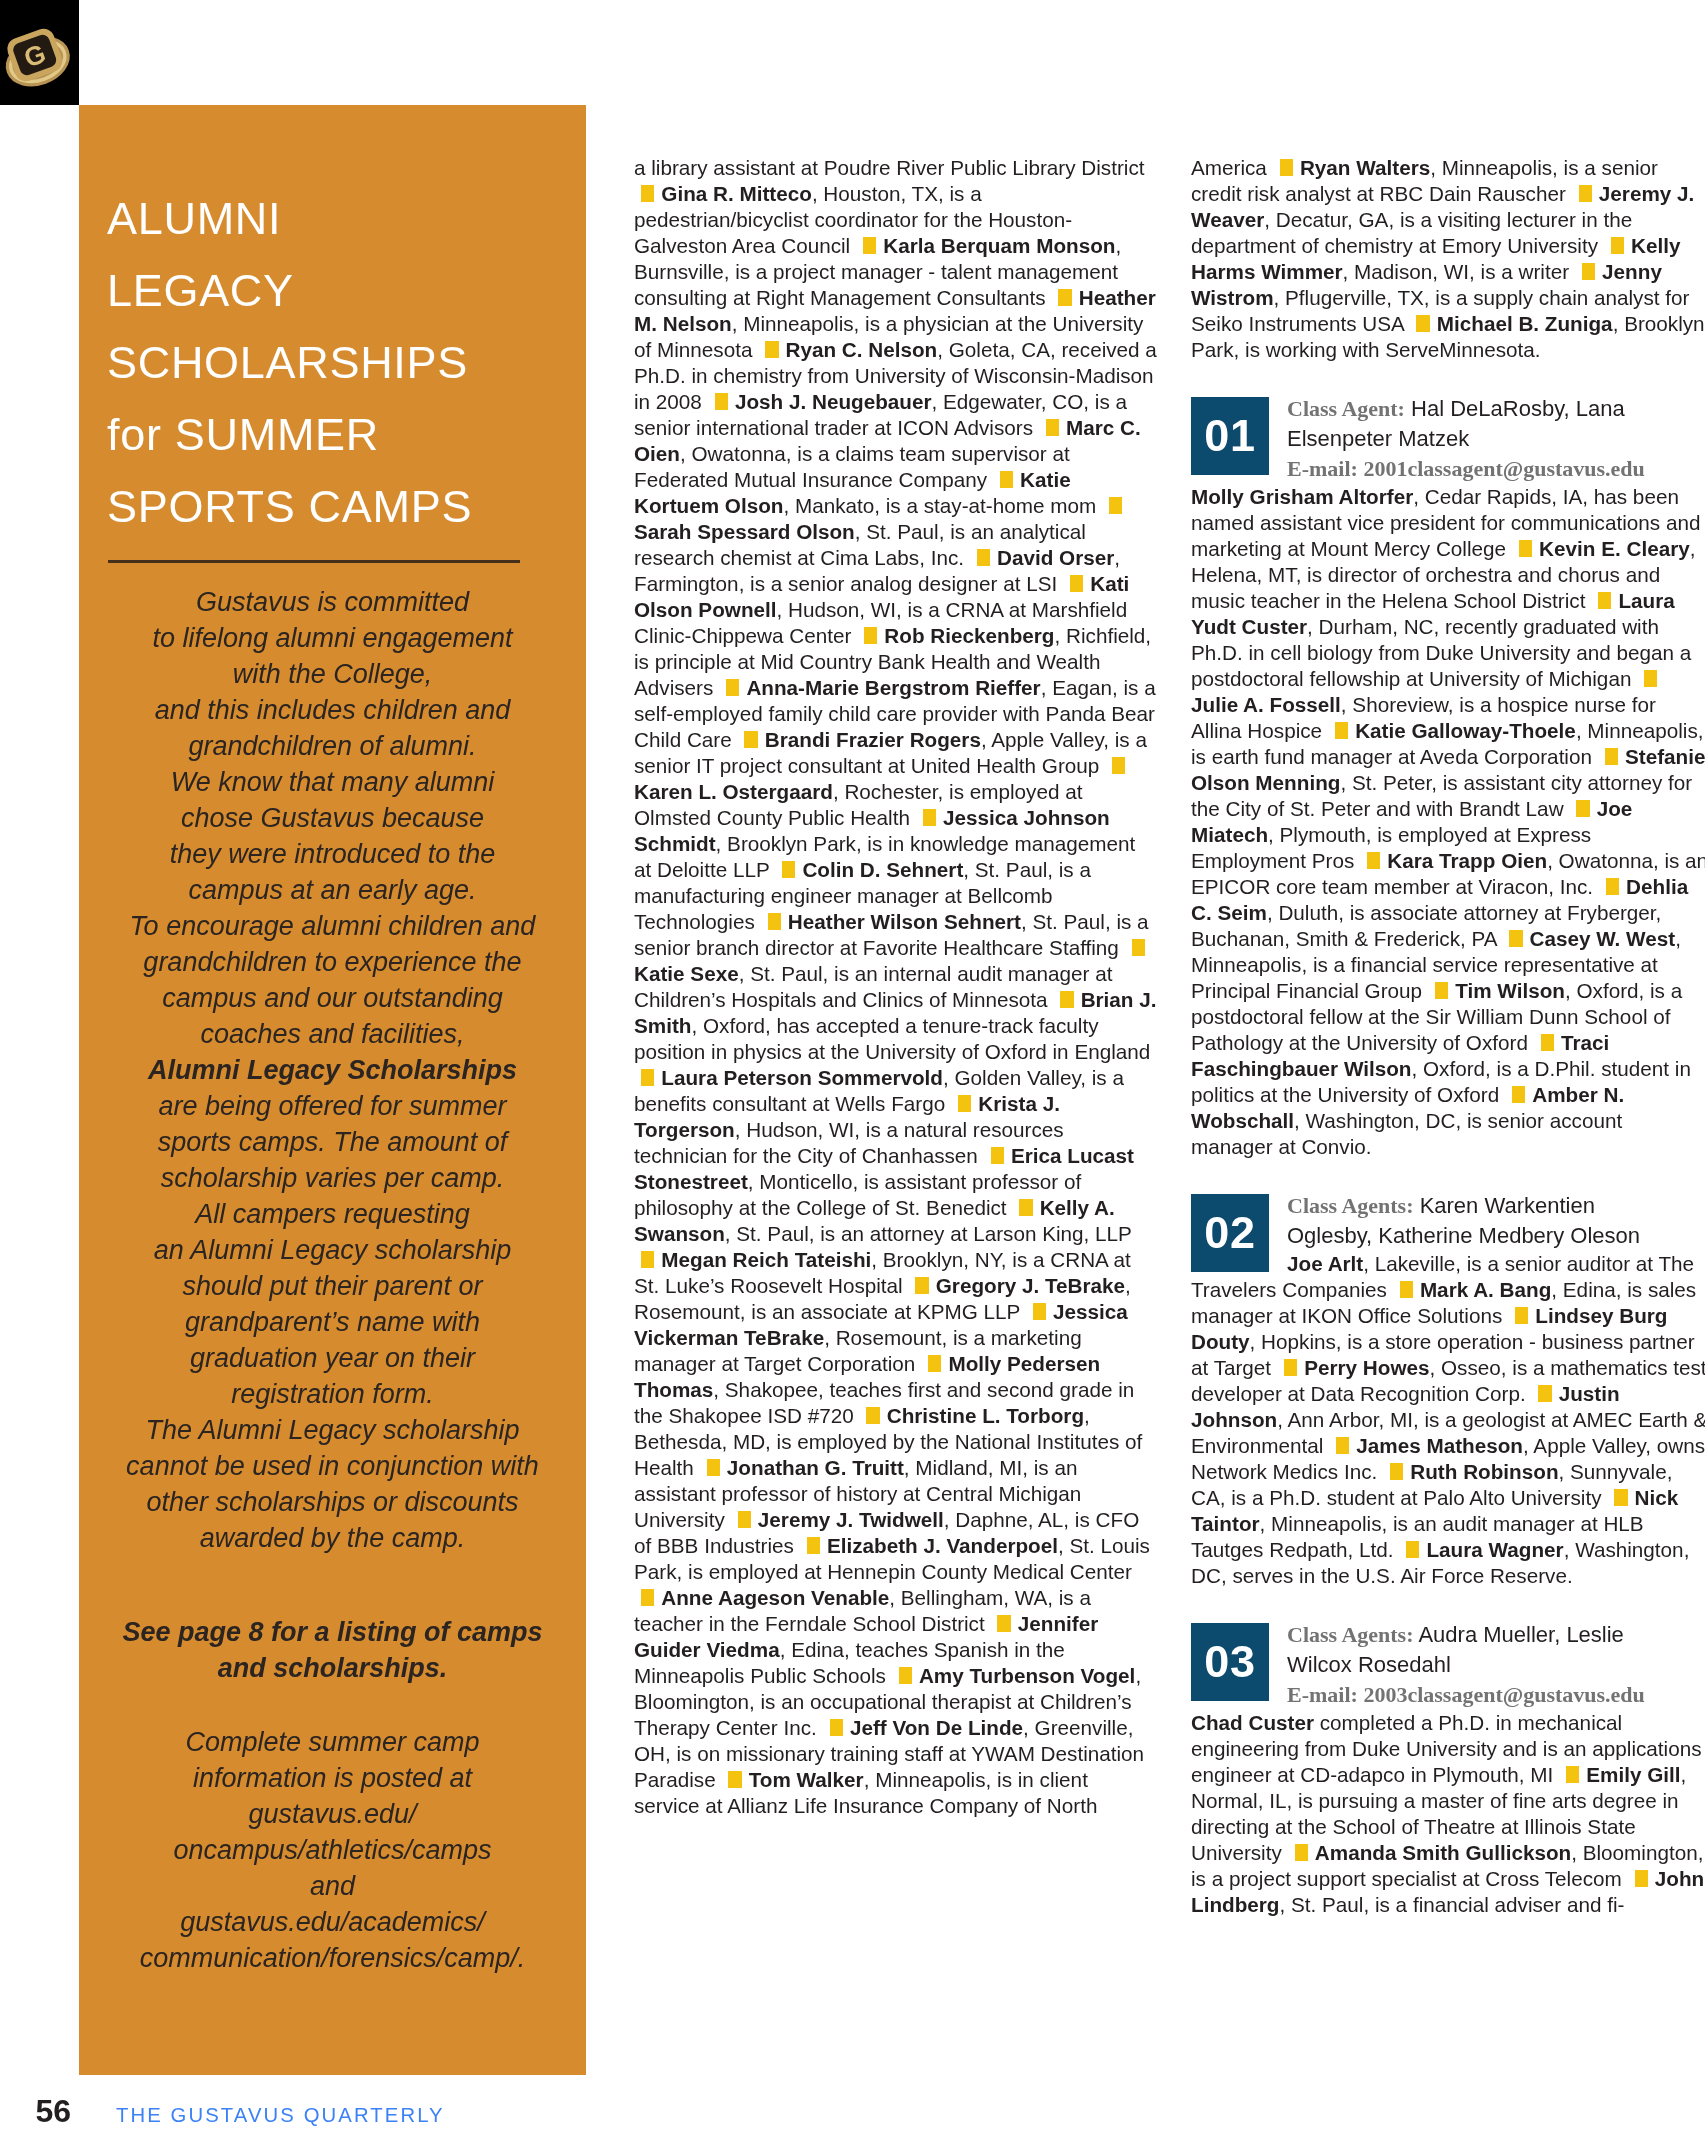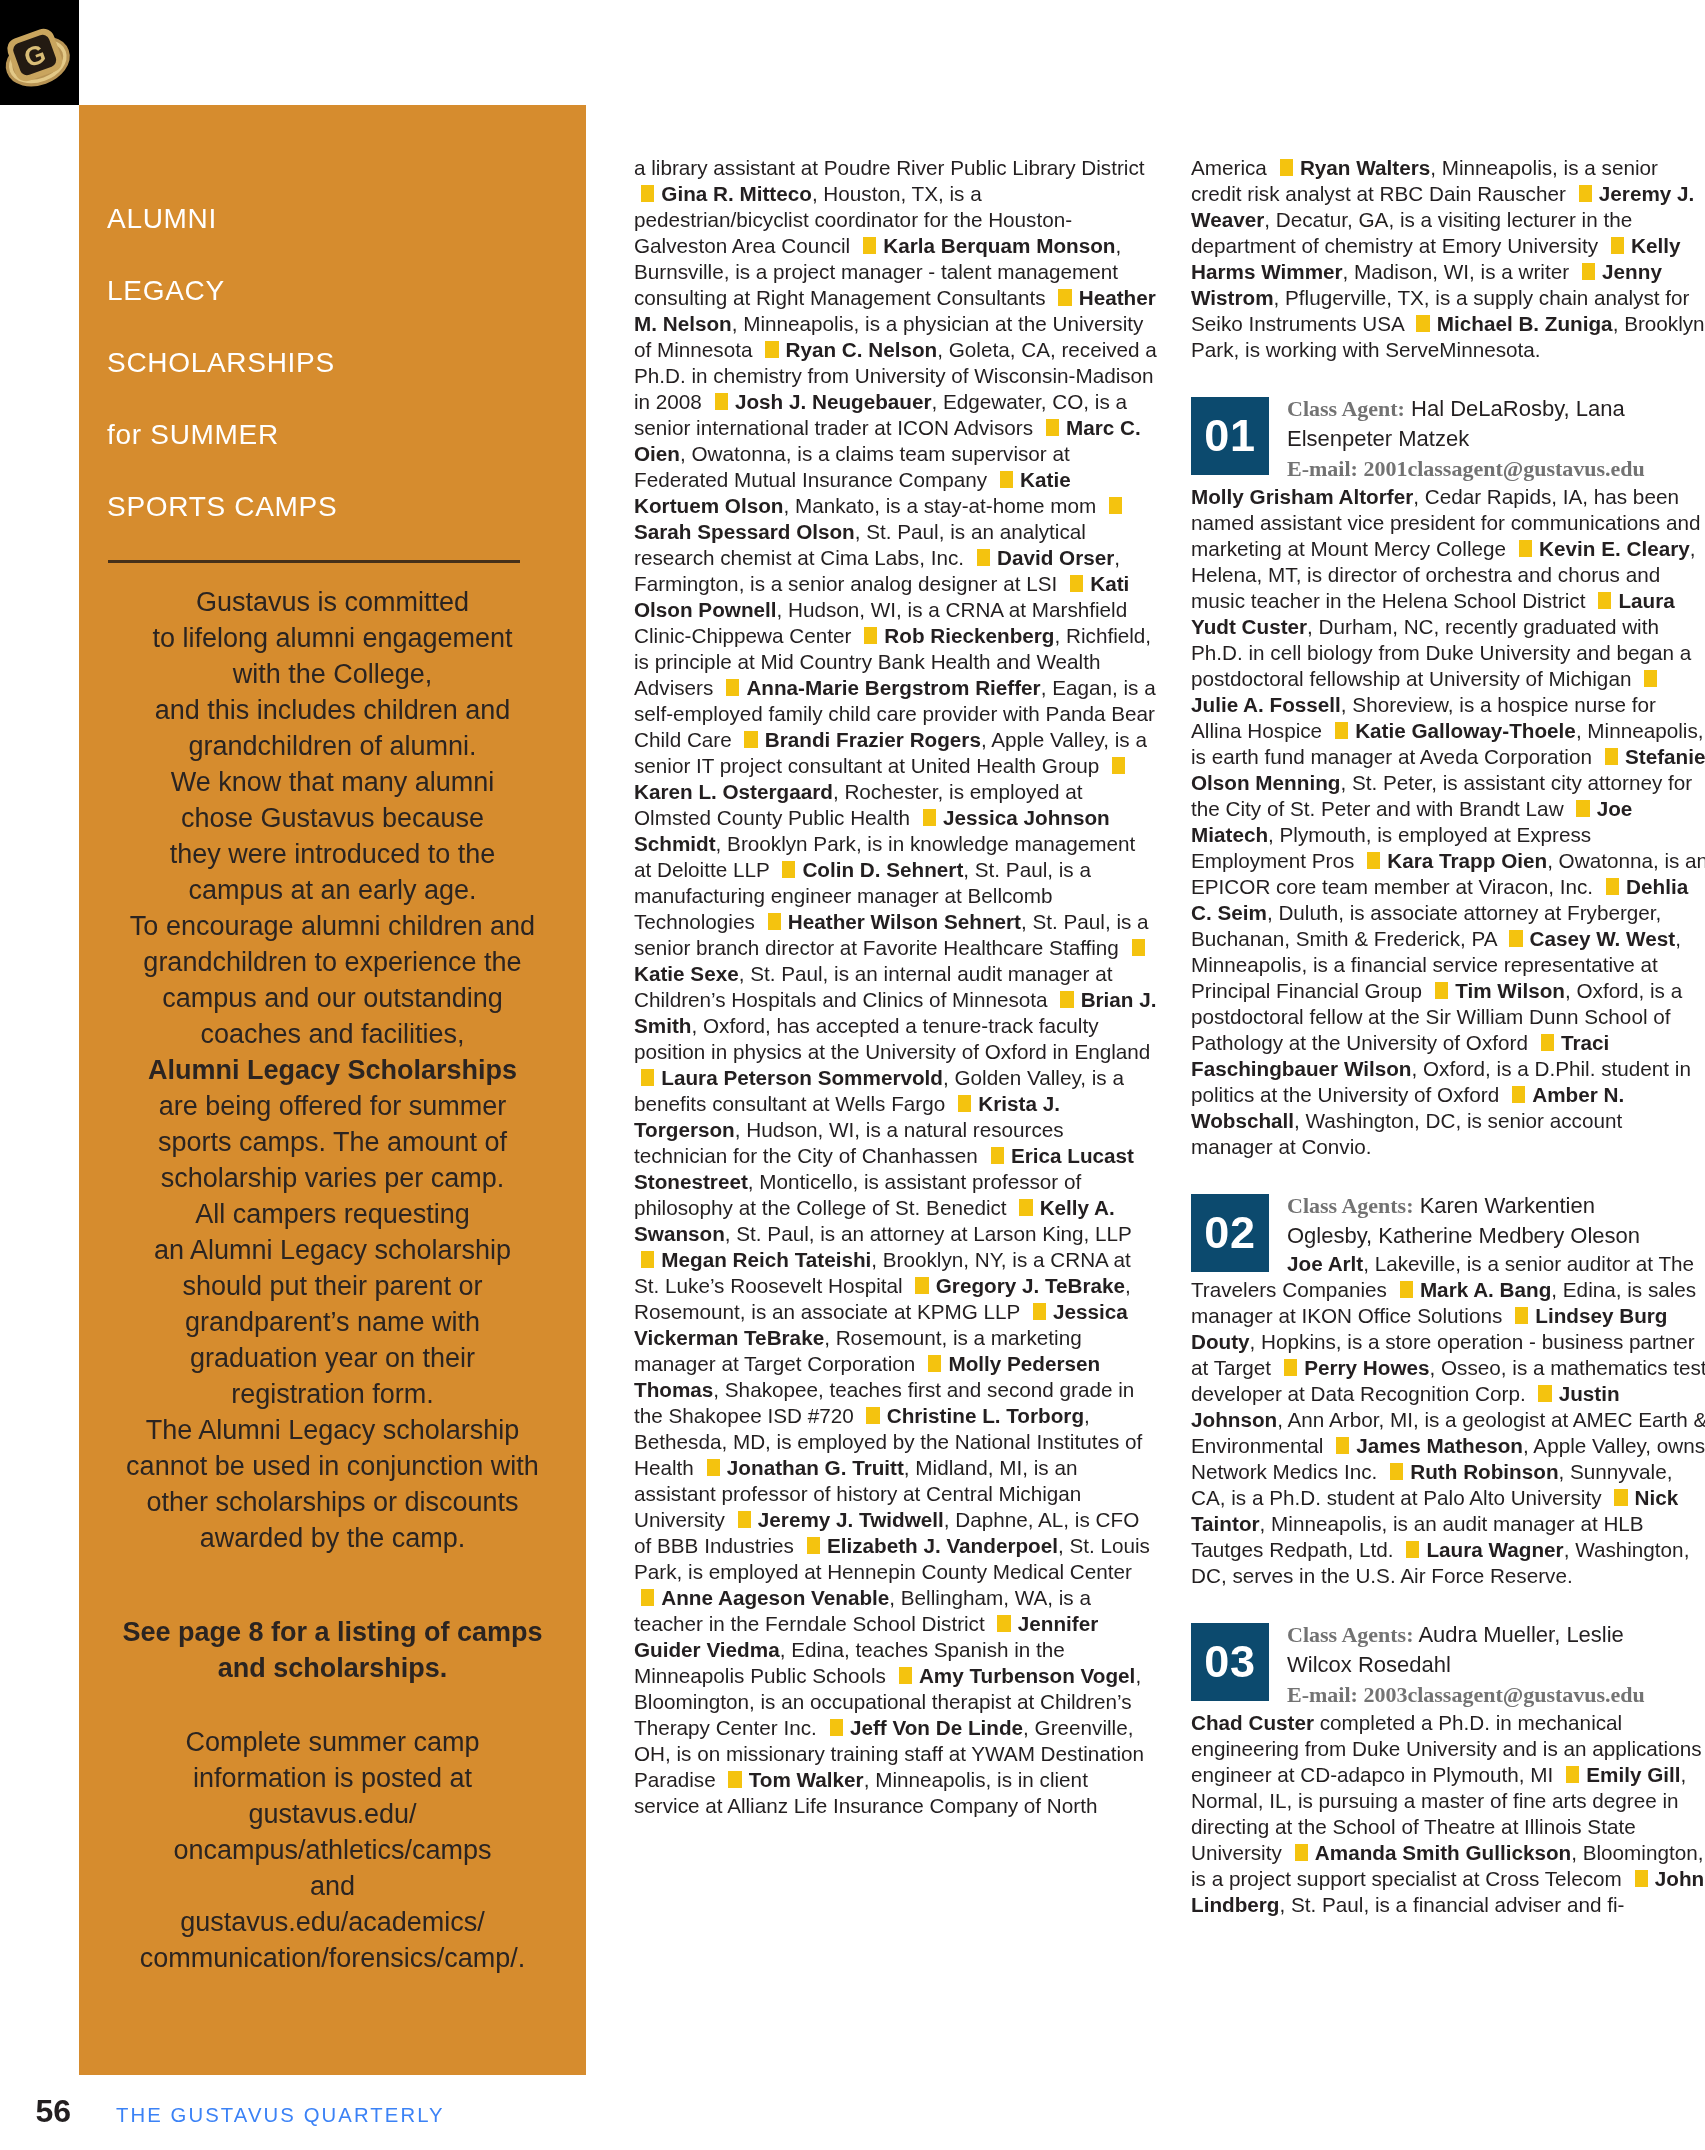--- a/index.html
+++ b/index.html
@@ -1,22 +1,22 @@
 <!DOCTYPE html>
 <html lang="en" style="font-size:11.2px"><head>
 <meta charset="utf-8">
 <style>
   html,body{margin:0;padding:0;background:#ffffff;}
   .page{position:relative;width:1706px;height:2151px;background:#ffffff;overflow:hidden;
         font-family:"Liberation Sans",sans-serif;color:#231f20;-webkit-hyphens:auto;hyphens:auto;}
   .logo-box{position:absolute;left:0;top:0;width:79px;height:105px;background:#000;}
   .sidebar{position:absolute;left:79px;top:105px;width:507px;height:1970px;background:#d68c2e;color:#2b2421;}
-  .sb-title{margin:78px 16px 0 28px;font-size:28px;line-height:72px;font-weight:300;color:#ffffff;letter-spacing:0.7px;}
+  .sb-title{margin:78px 16px 0 28px;font-size:45px;line-height:72px;font-weight:300;color:#ffffff;letter-spacing:0.7px;}
   .sb-rule{width:412px;height:2.8px;background:#463019;margin:17px 0 0 29px;}
-  .sb-body{font-size:27px;line-height:36px;text-align:center;padding:0 36px;}
+  .sb-body{font-size:27px;line-height:36px;text-align:center;padding:0 36px;font-style:italic;}
   .sb-p1{margin-top:21px;}
   .sb-see{margin-top:58px;font-weight:700;}
   .sb-post{margin-top:38px;}
   .col{position:absolute;top:155px;font-size:20.7px;line-height:26px;text-align:left;}
   .col1{left:634px;width:524px;}
   .col2{left:1191px;width:518px;}
   strong{font-weight:700;}
   .blt{display:inline-block;width:13.3px;height:17px;background:#f4c30f;margin:0 7px;vertical-align:-0.7px;}
   .class-section{margin-top:31px;}
   .class-section::after{content:"";display:block;clear:both;height:0;}

